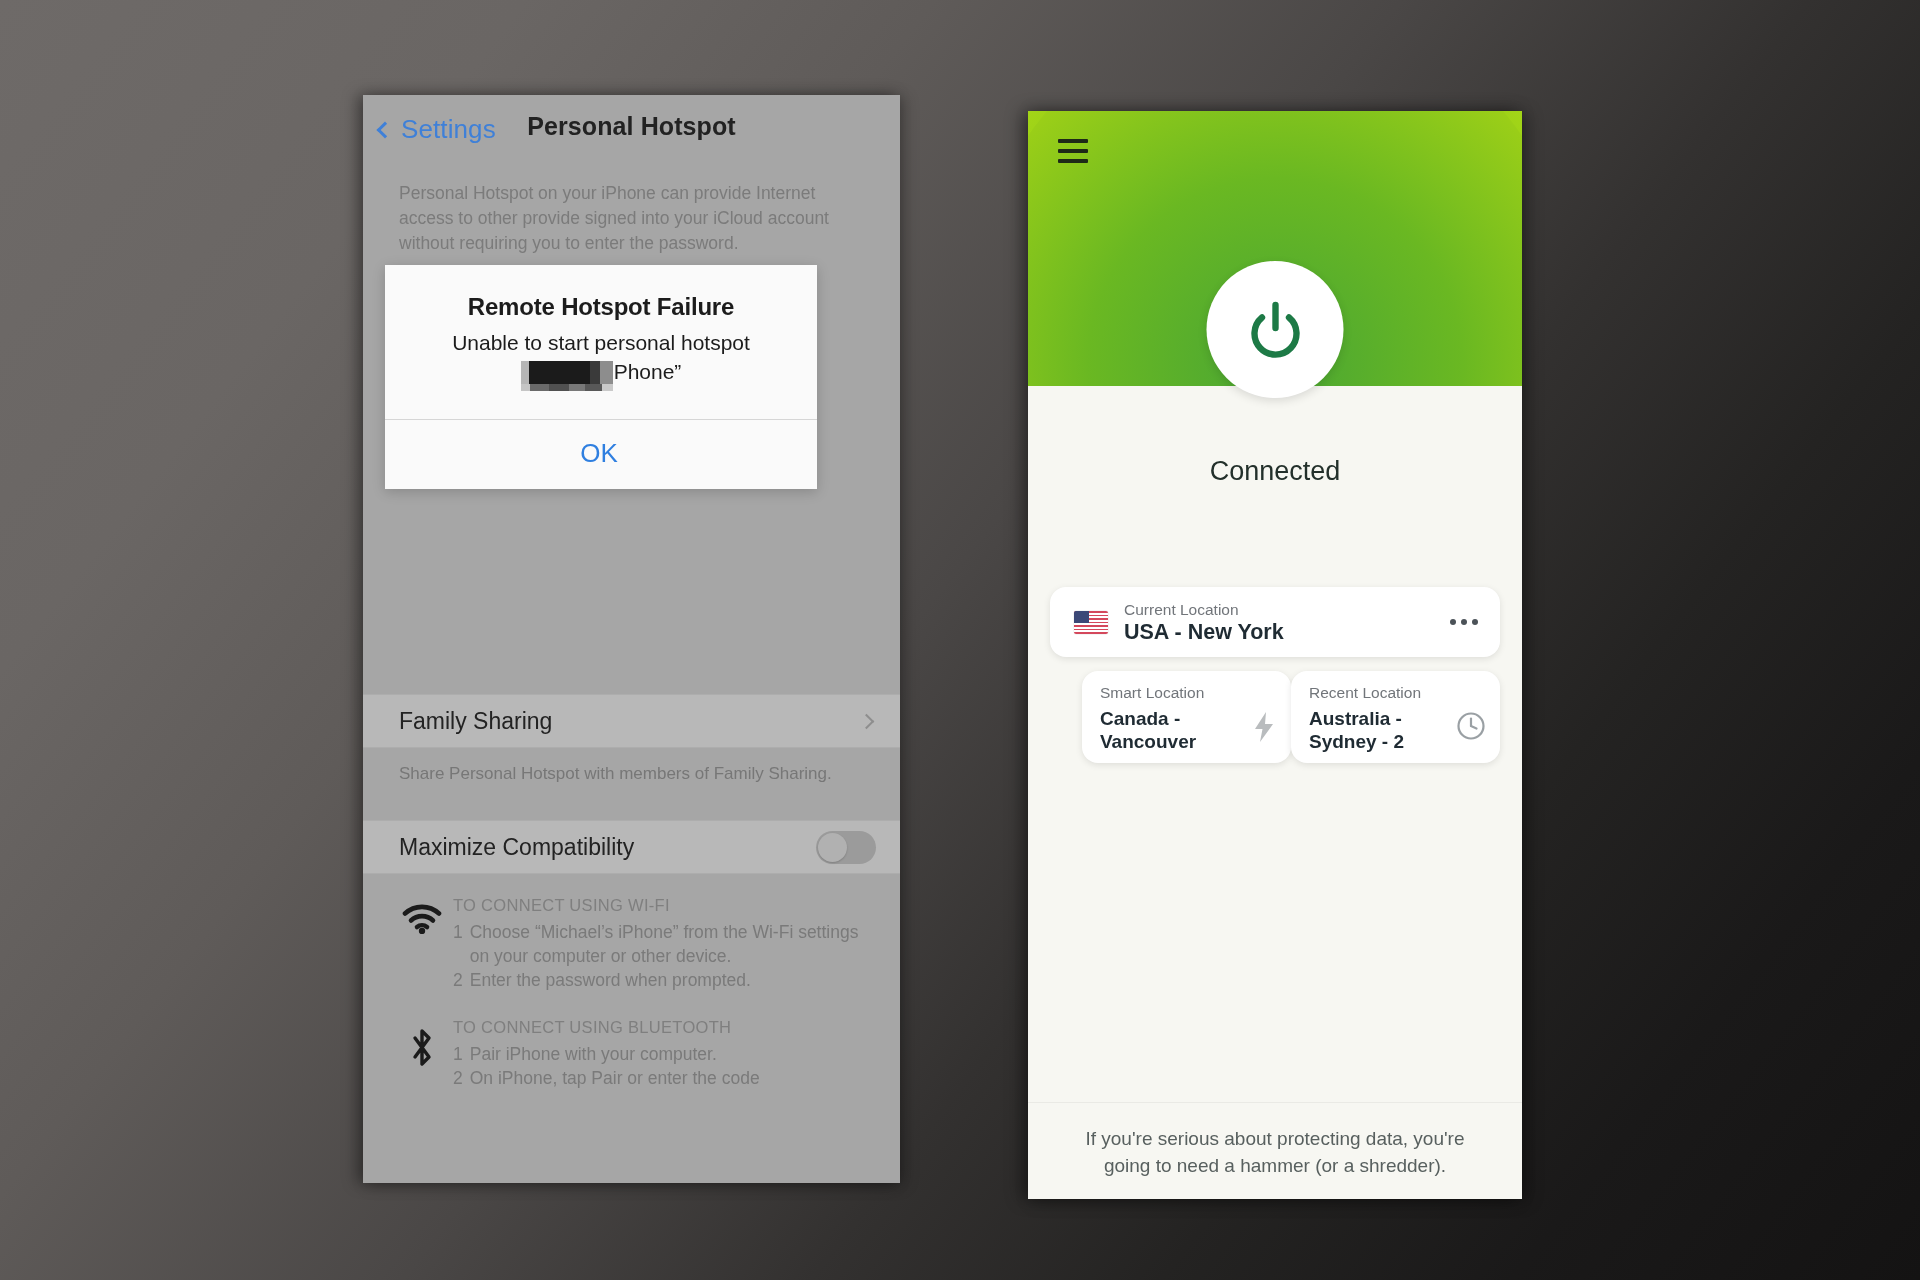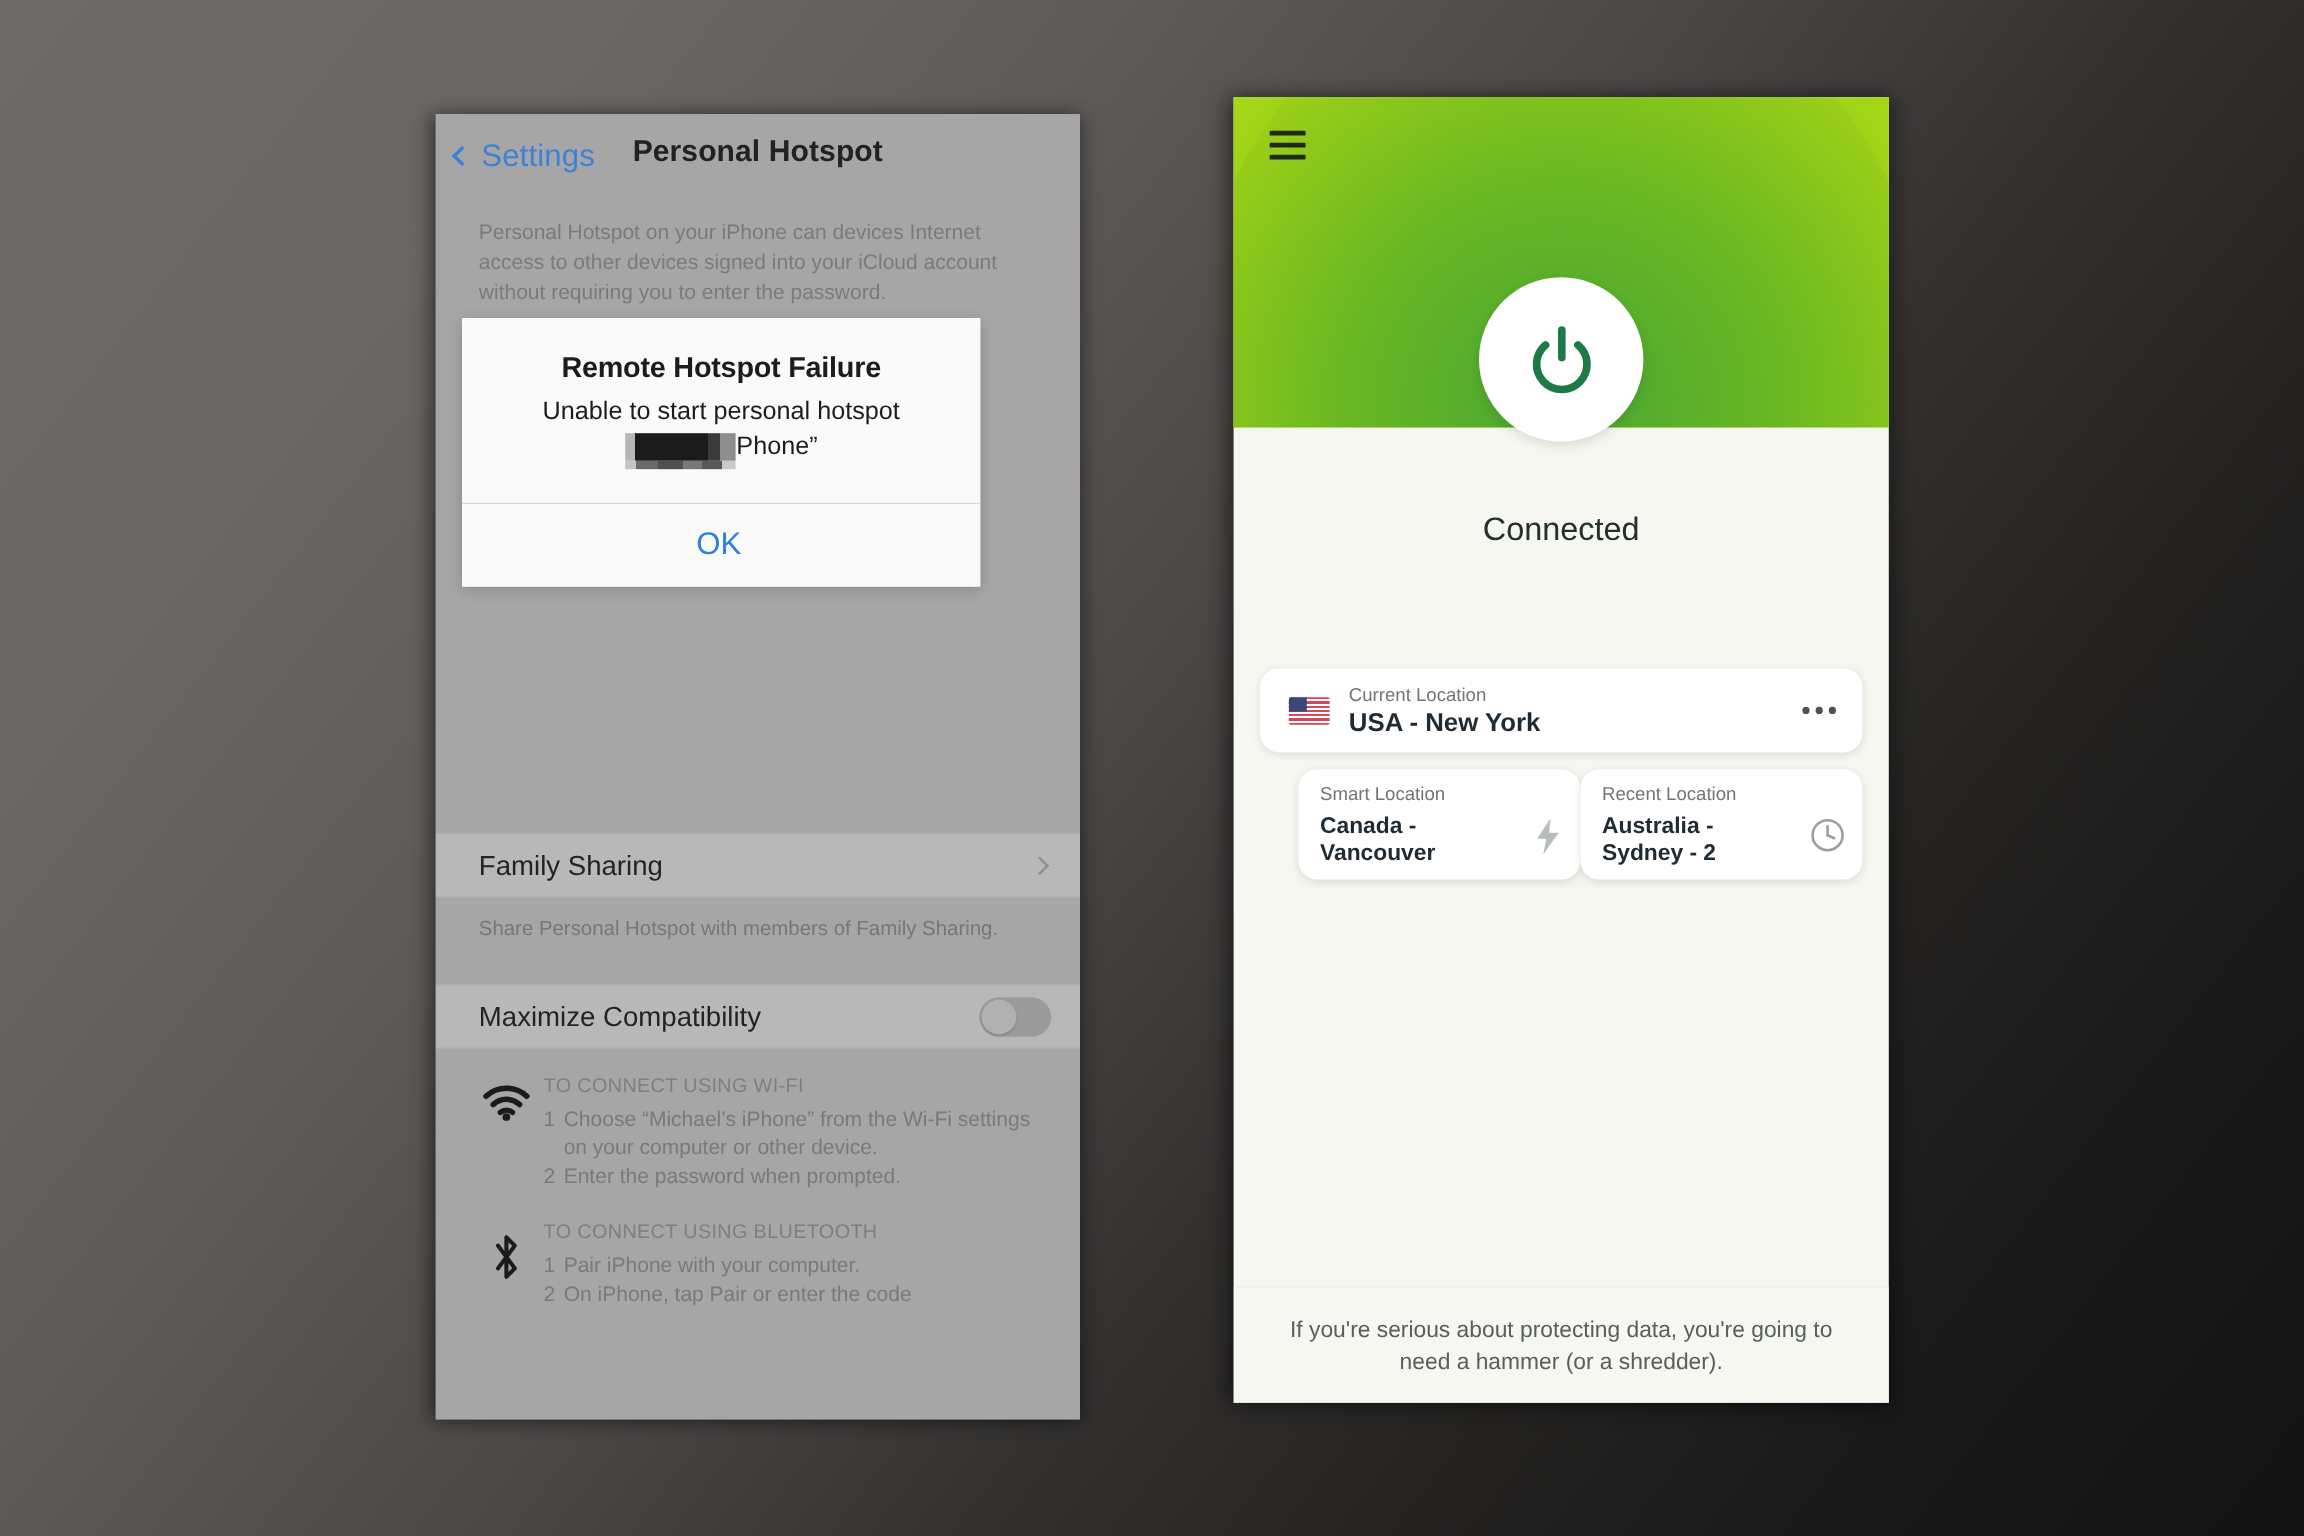--- a/index.html
+++ b/index.html
@@ -180,22 +180,22 @@
   }
   .connect-step {
     font-size: 17.5px; color: #7a7a7a; line-height: 24px;
     display: flex; gap: 7px;
   }
   .connect-step .num { flex: none; }
 
   
   #vpn-panel {
     position: absolute;
-    left: 1028px; top: 81px;
-    width: 546px; height: 1088px;
+    left: 1028px; top: 111px;
+    width: 494px; height: 1088px;
     background: #f7f7f2;
     overflow: hidden;
     box-shadow: -6px 0 16px rgba(0,0,0,0.4), 5px 2px 16px rgba(0,0,0,0.3);
   }
   .vpn-hero {
     position: relative;
     height: 275px;
     overflow: hidden;
     background: #b9e02b;
   }
@@ -297,21 +297,21 @@
 <div id="ios-panel">
 
   <div class="ios-navbar">
     <div class="ios-back">
       <span class="chev-left"></span>
       <span>Settings</span>
     </div>
     <div class="ios-title">Personal Hotspot</div>
   </div>
 
-  <div class="ios-intro">Personal Hotspot on your iPhone can devices Internet access to other devices signed into your iCloud account without requiring you to enter the password.</div>
+  <div class="ios-intro">Personal Hotspot on your iPhone can provide Internet access to other provide signed into your iCloud account without requiring you to enter the password.</div>
 
   <div class="alert">
     <div class="alert-body">
       <div class="alert-title">Remote Hotspot Failure</div>
       <div class="alert-msg">Unable to start personal hotspot</div>
       <div class="alert-redact-row">
         <span class="redaction"></span>
         <span class="alert-msg">Phone”</span>
       </div>
     </div>

